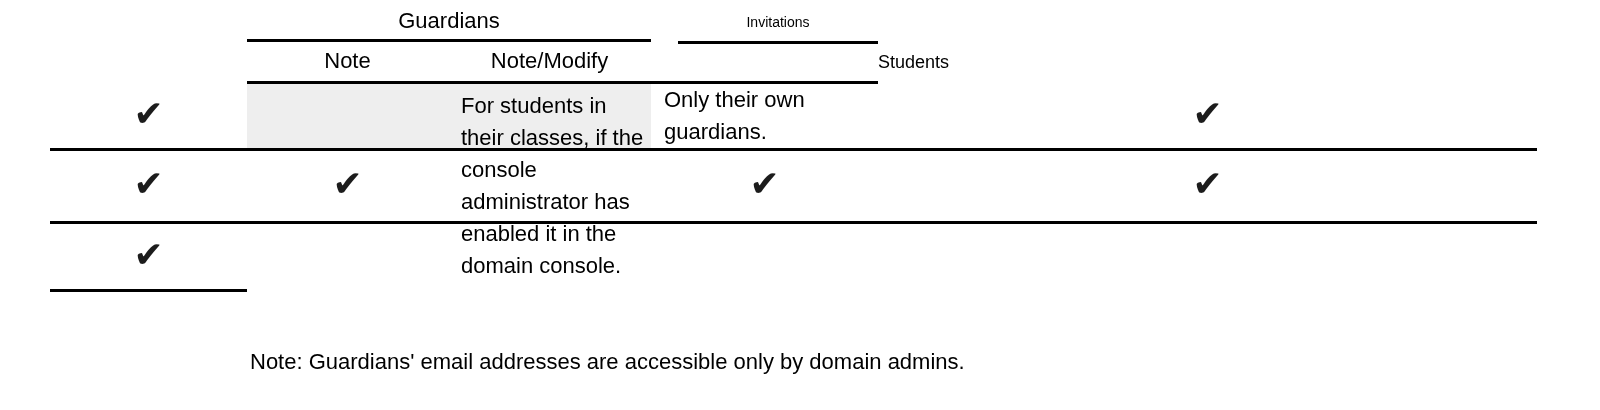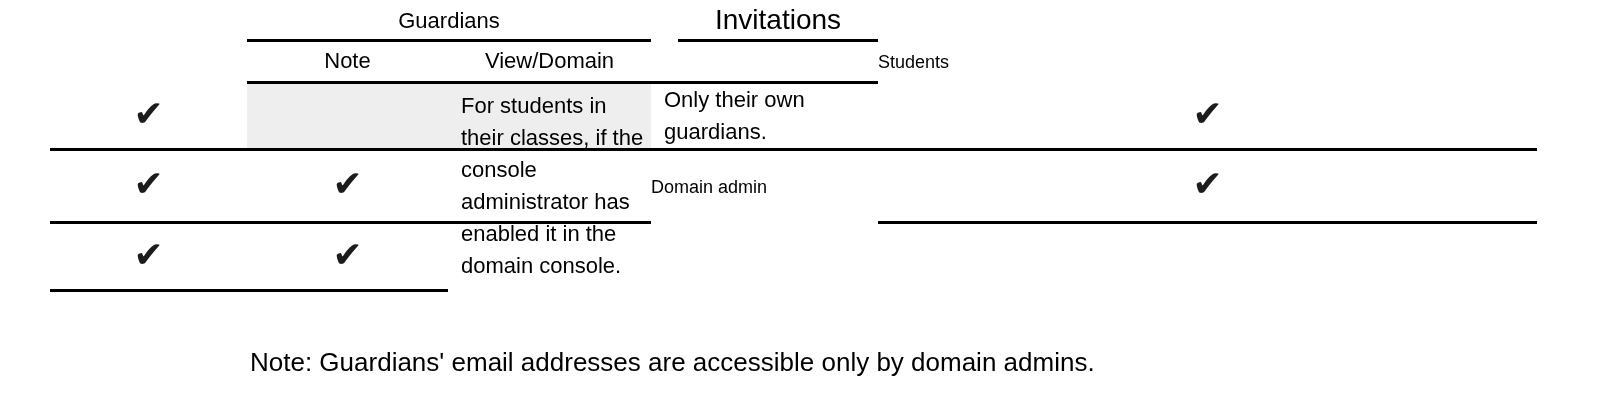--- a/index.html
+++ b/index.html
@@ -38,22 +38,22 @@
     height: 100%;
     margin-left: 27px;
     flex: 1;
     display: flex;
     align-items: center;
     justify-content: center;
     border-bottom: 3px solid #000000;
   }
   .group-cell {
     display: flex;
-    align-items: flex-end;
-    font-size: 28px;
+    align-items: center;
+    font-size: 14px;
   }
   .label-cell {
     justify-content: flex-start;
     font-size: 18px;
   }
   .check {
     font-family: "DejaVu Sans", sans-serif;
     font-size: 36px;
     color: #1c1c1c;
     line-height: 1;
@@ -66,21 +66,21 @@
     justify-content: flex-start;
     text-align: left;
     padding-left: 13px;
     padding-right: 4px;
     line-height: 1.45;
   }
   .footnote {
     position: absolute;
     left: 250px;
     top: 350px;
-    font-size: 26px;
+    font-size: 22px;
     line-height: 24px;
     white-space: nowrap;
   }
 </style>
 </head>
 <body>
 
 <div class="page">
 
   <div class="ptable">
@@ -94,21 +94,21 @@
         <span>Invitations</span>
       </div>
     </div>
     <div class="cell"></div>
 
     <div class="cell"></div>
     <div class="cell bline">
       <span>Note</span>
     </div>
     <div class="cell bline">
-      <span>View/Domain</span>
+      <span>Note/Modify</span>
     </div>
     <div class="cell bline"></div>
 
     <div class="cell label-cell">
       <span>Students</span>
     </div>
     <div class="cell bline">
       <span class="check">✔</span>
     </div>
     <div class="cell span2 bline disabled-cell"></div>
@@ -122,23 +122,20 @@
     <div class="cell bline">
       <span class="check">✔</span>
     </div>
     <div class="cell bline">
       <span class="check">✔</span>
     </div>
     <div class="cell bline note-cell">
       <span>For students in their classes, if the console administrator has enabled it in the domain console.</span>
     </div>
 
-    <div class="cell label-cell">
-      <span>Domain admin</span>
-    </div>
     <div class="cell bline">
       <span class="check">✔</span>
     </div>
     <div class="cell bline">
       <span class="check">✔</span>
     </div>
     <div class="cell bline">
       <span class="check">✔</span>
     </div>
 

